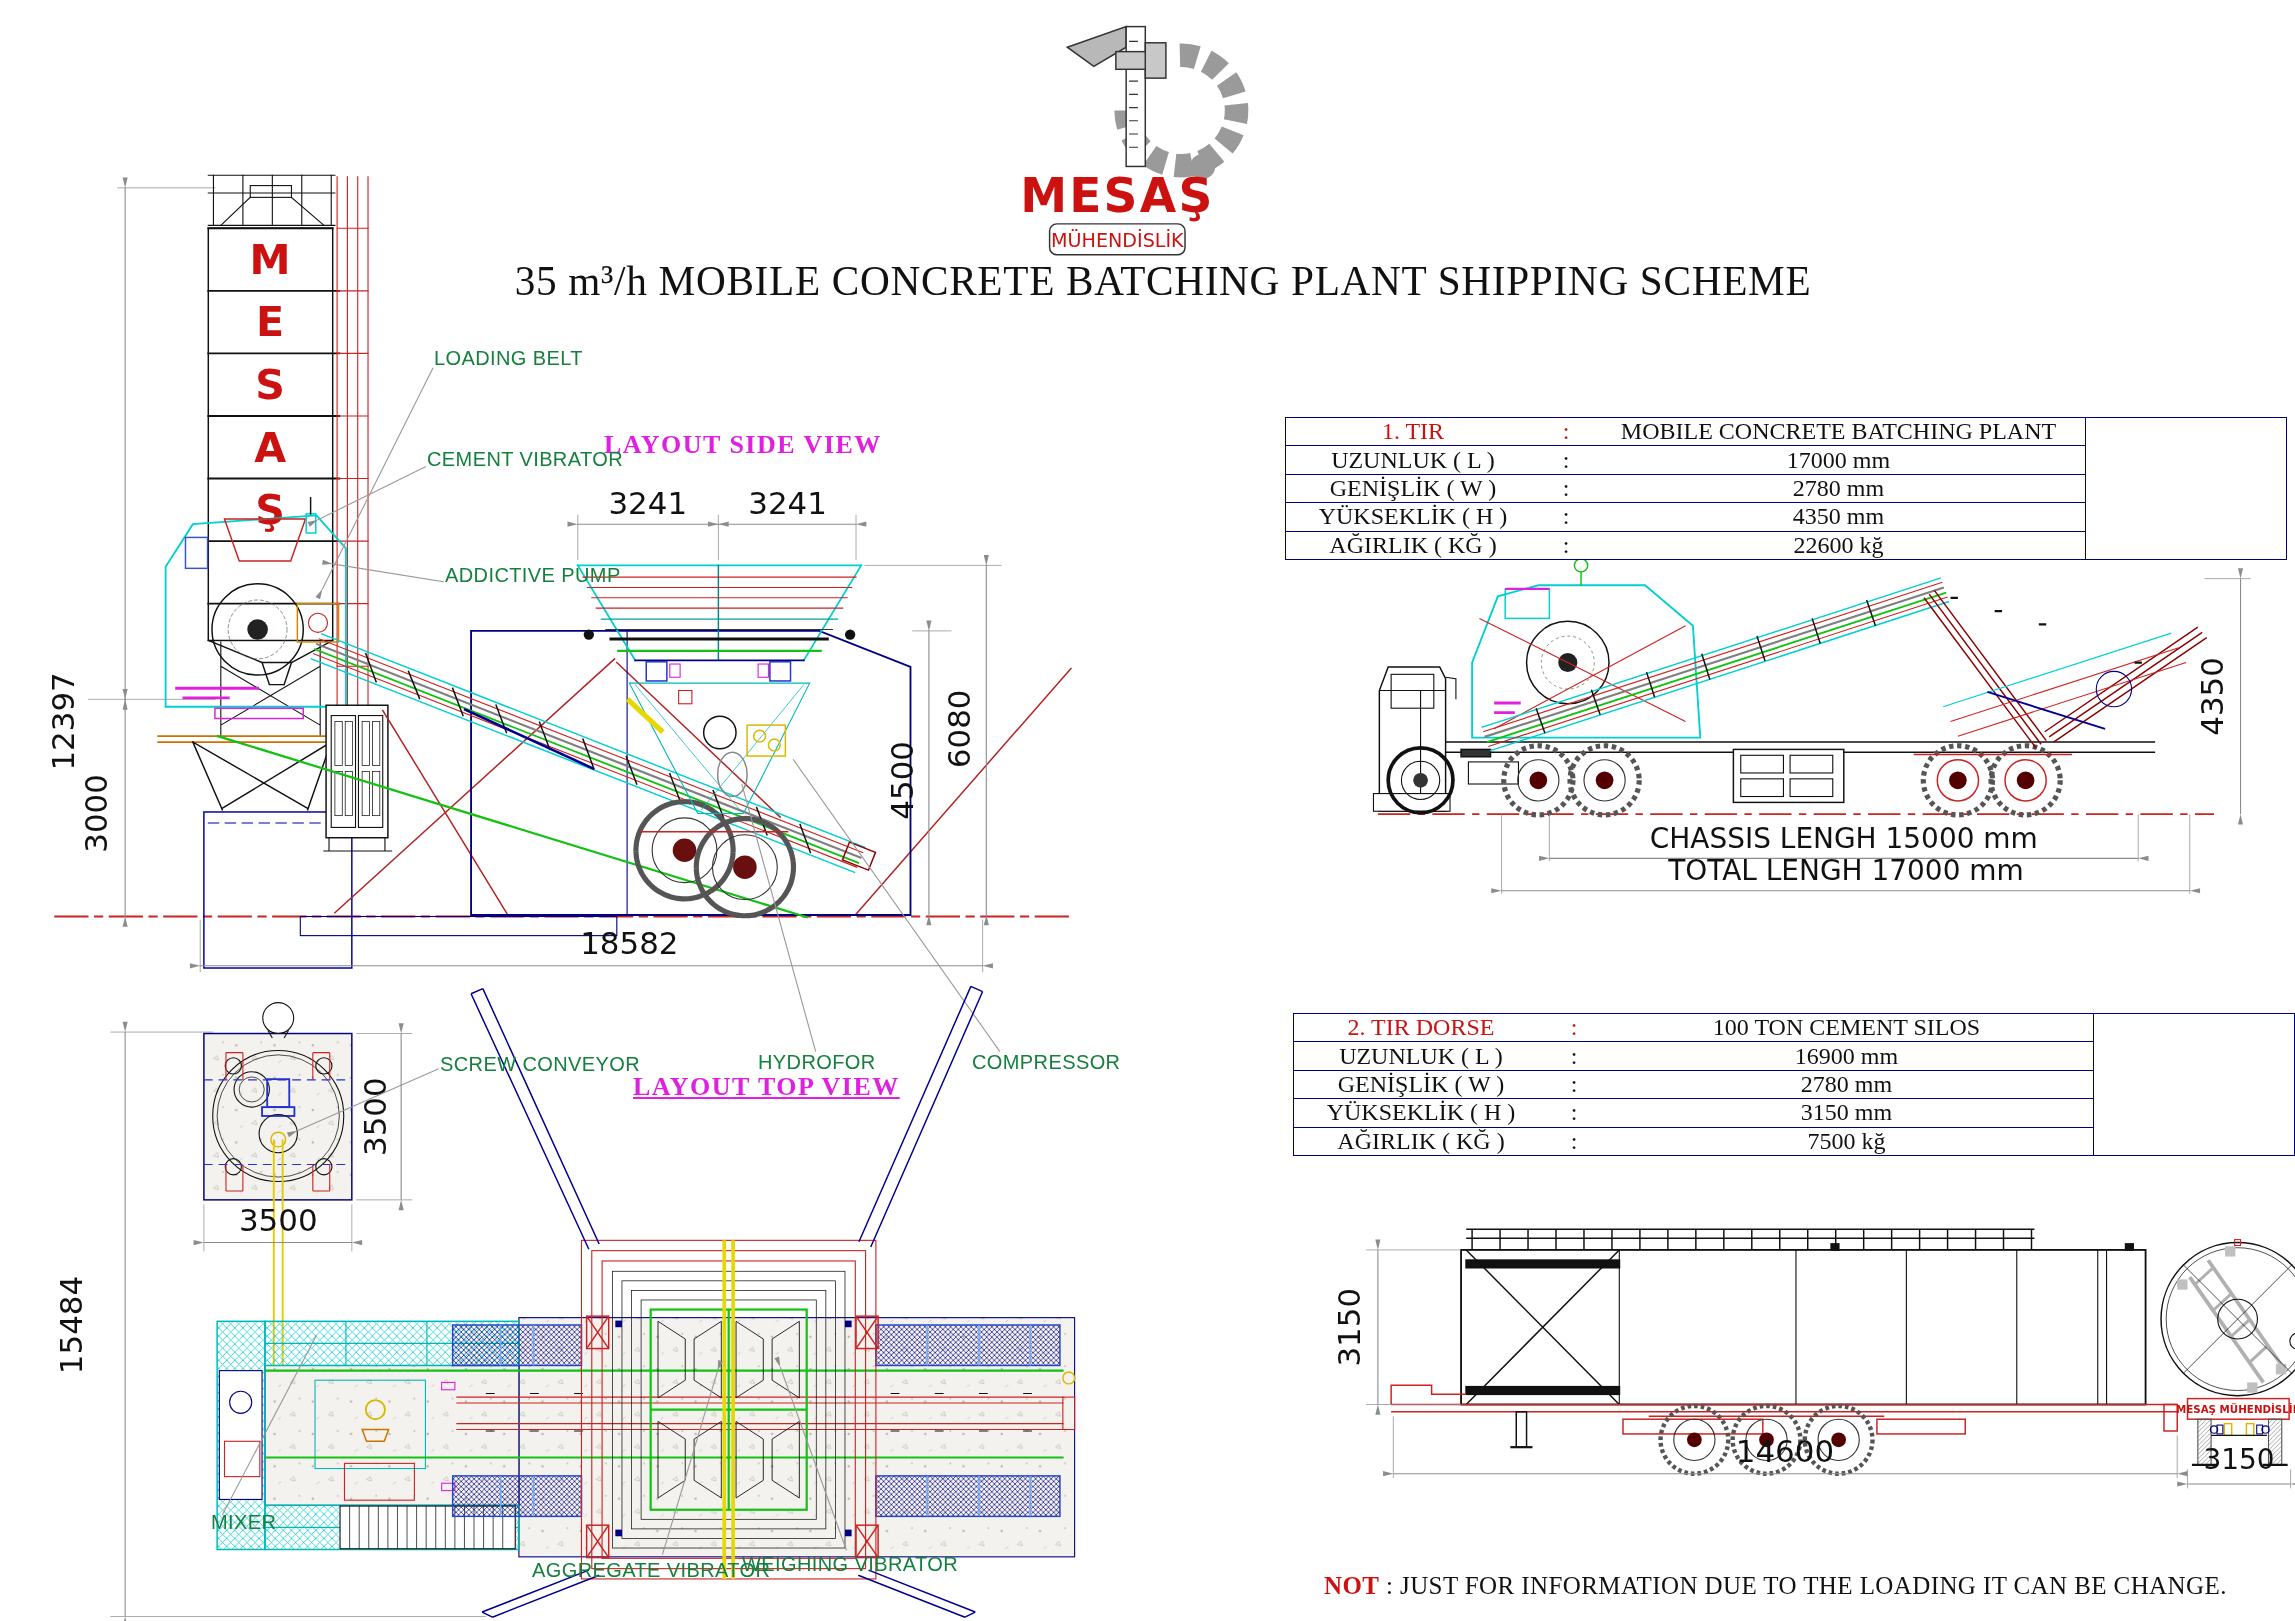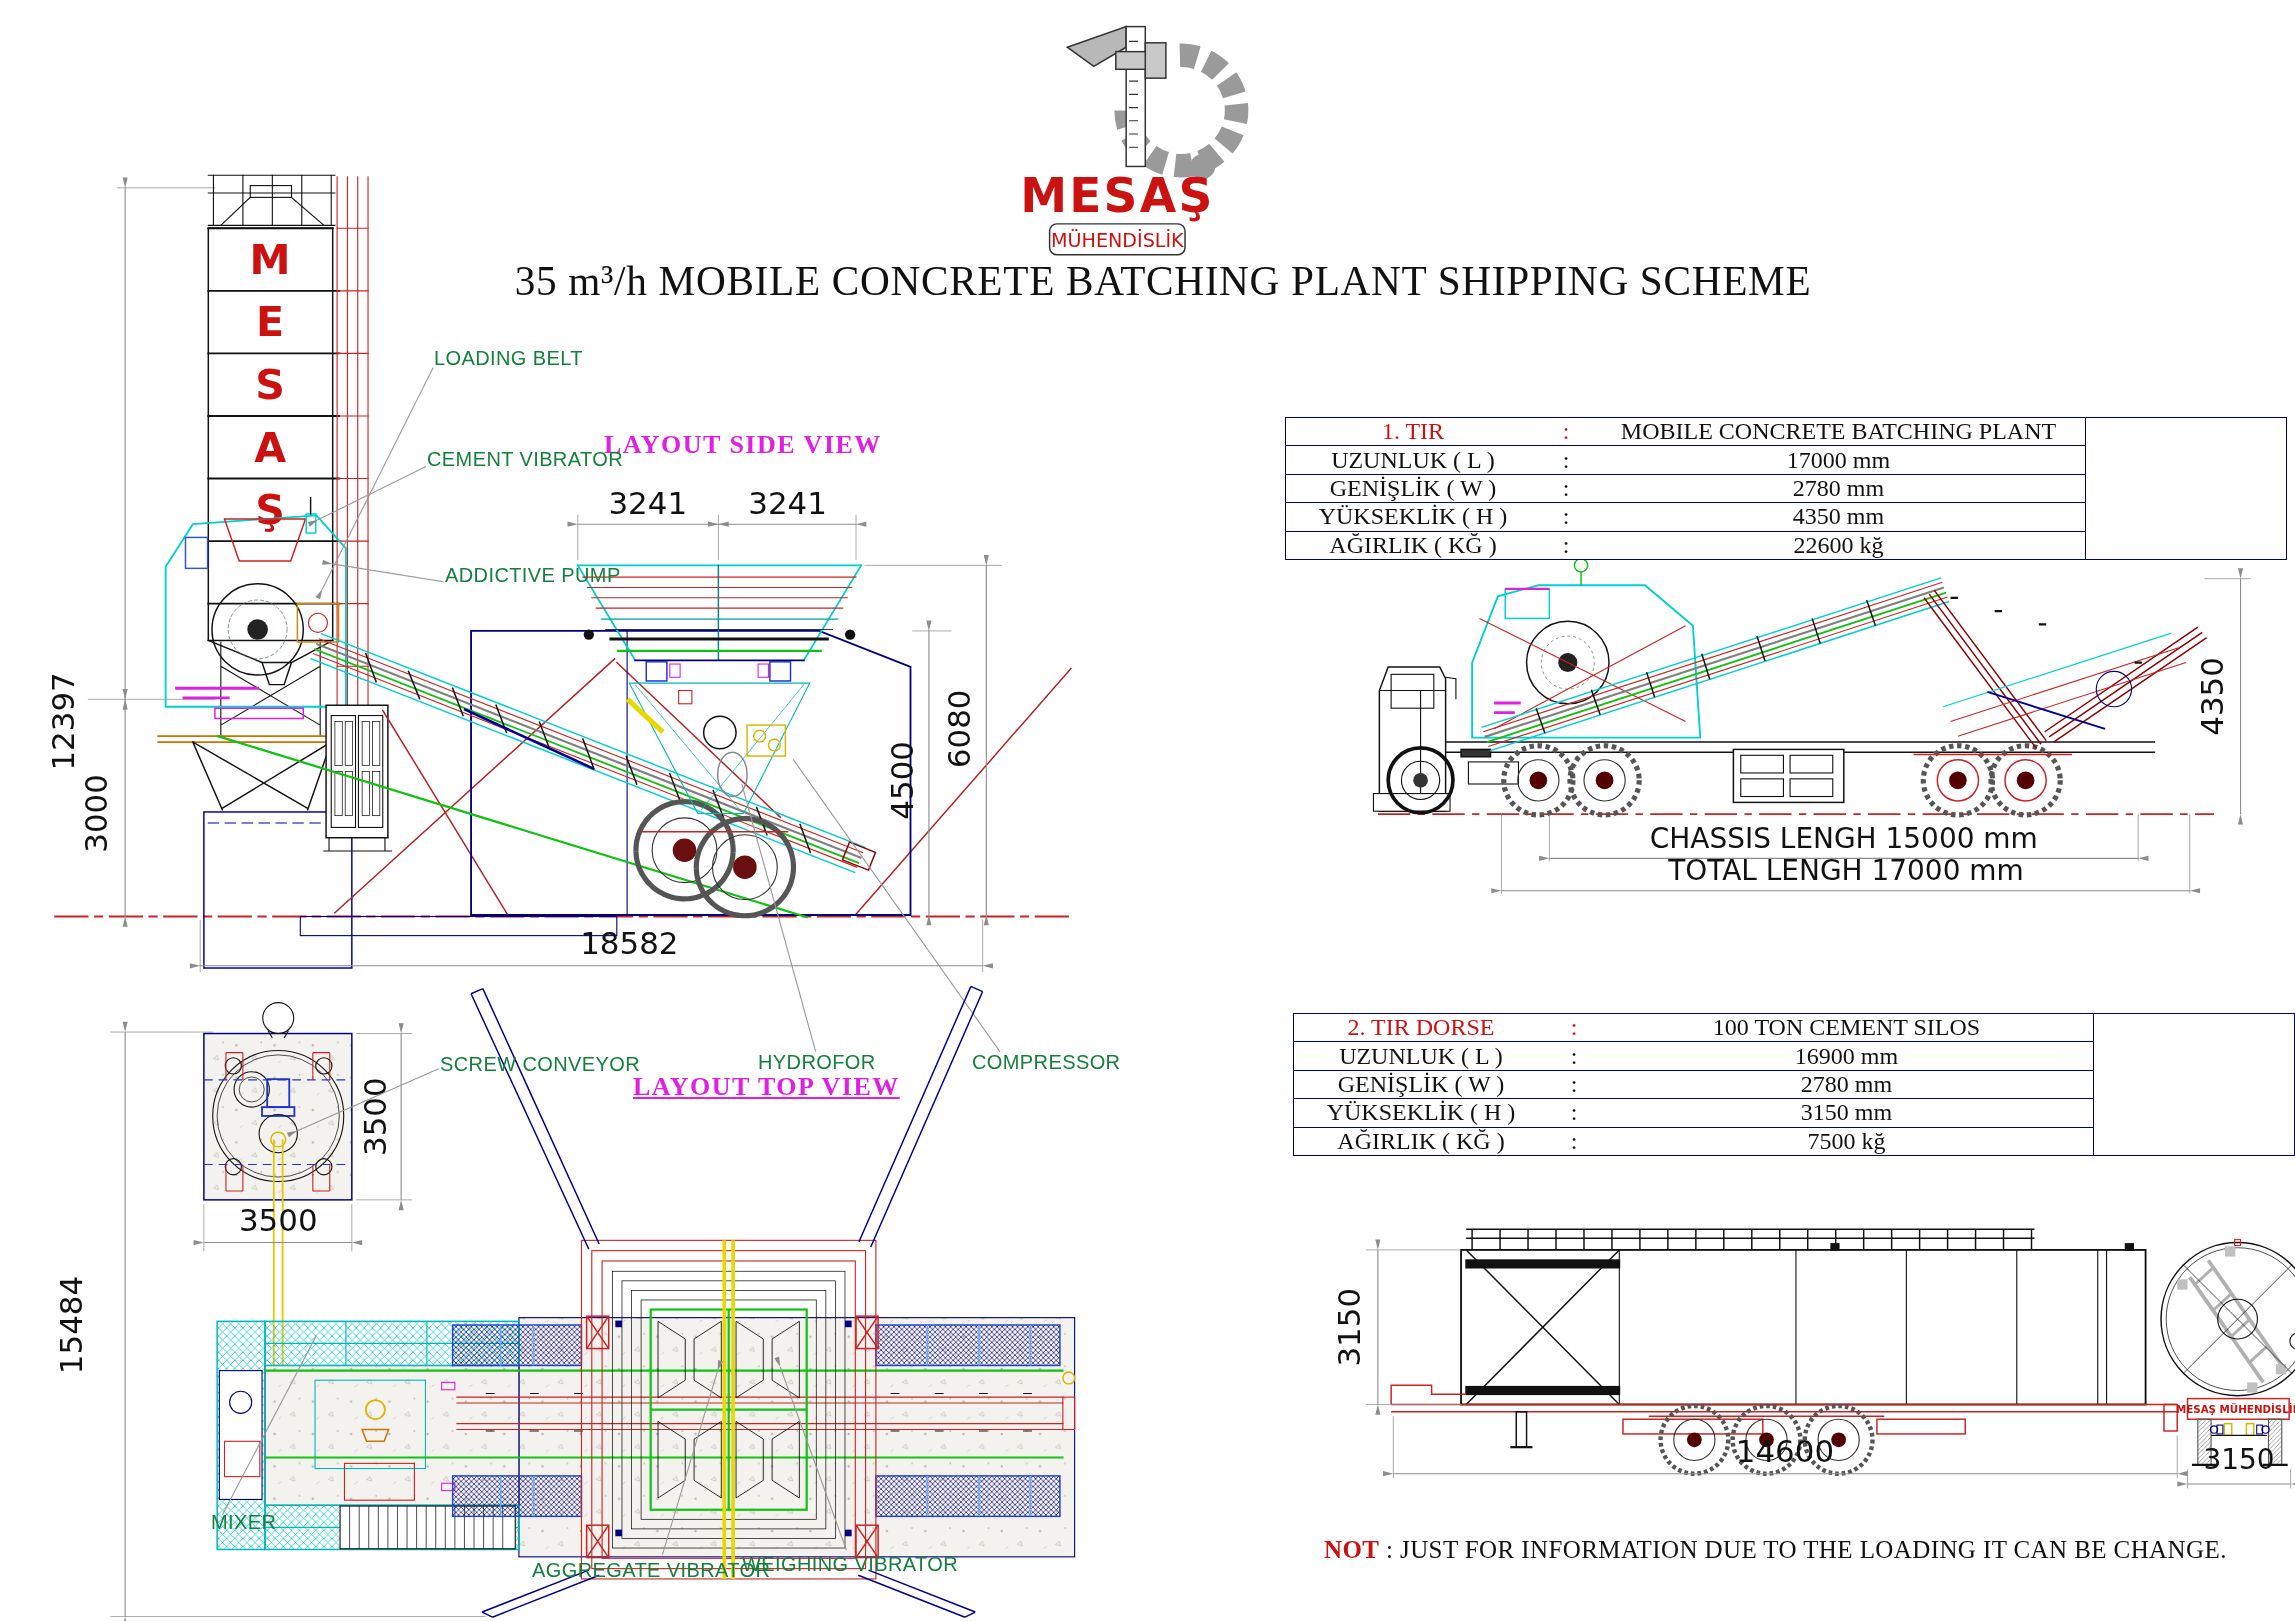--- a/index.html
+++ b/index.html
@@ -16,21 +16,21 @@
   .spec-table{position:absolute;border:1.5px solid #00007a;background:#fff;display:flex;}
   .t-left{flex:1;display:flex;flex-direction:column;}
   .t-row{flex:1;display:flex;align-items:center;border-bottom:1.5px solid #00007a;
          font-family:"Liberation Serif",serif;font-size:24px;color:#111;white-space:nowrap;}
   .t-row:last-child{border-bottom:none;}
   .t-lab{width:254px;text-align:center;}
   .t-sep{width:52px;text-align:center;}
   .t-val{flex:1;text-align:center;}
   .red{color:#cc1111;}
   .t-logo{width:200px;border-left:1.5px solid #00007a;display:flex;align-items:center;justify-content:center;}
-  .note{font-family:"Liberation Serif",serif;font-size:25px;color:#111;white-space:nowrap;letter-spacing:0.4px;}
+  .note{font-family:"Liberation Serif",serif;font-size:25px;color:#111;white-space:nowrap;letter-spacing:0.4px;margin-top:36px;}
   svg text{font-family:"DejaVu Sans",sans-serif;}
   text.dim{font-size:42px;fill:#111;}
   text.dim-s{font-size:38px;fill:#111;}
   text.brand{font-family:"DejaVu Sans",sans-serif;font-weight:bold;fill:#cc1111;}
 </style>
 </head>
 <body>
 
 <div id="canvas">
 

